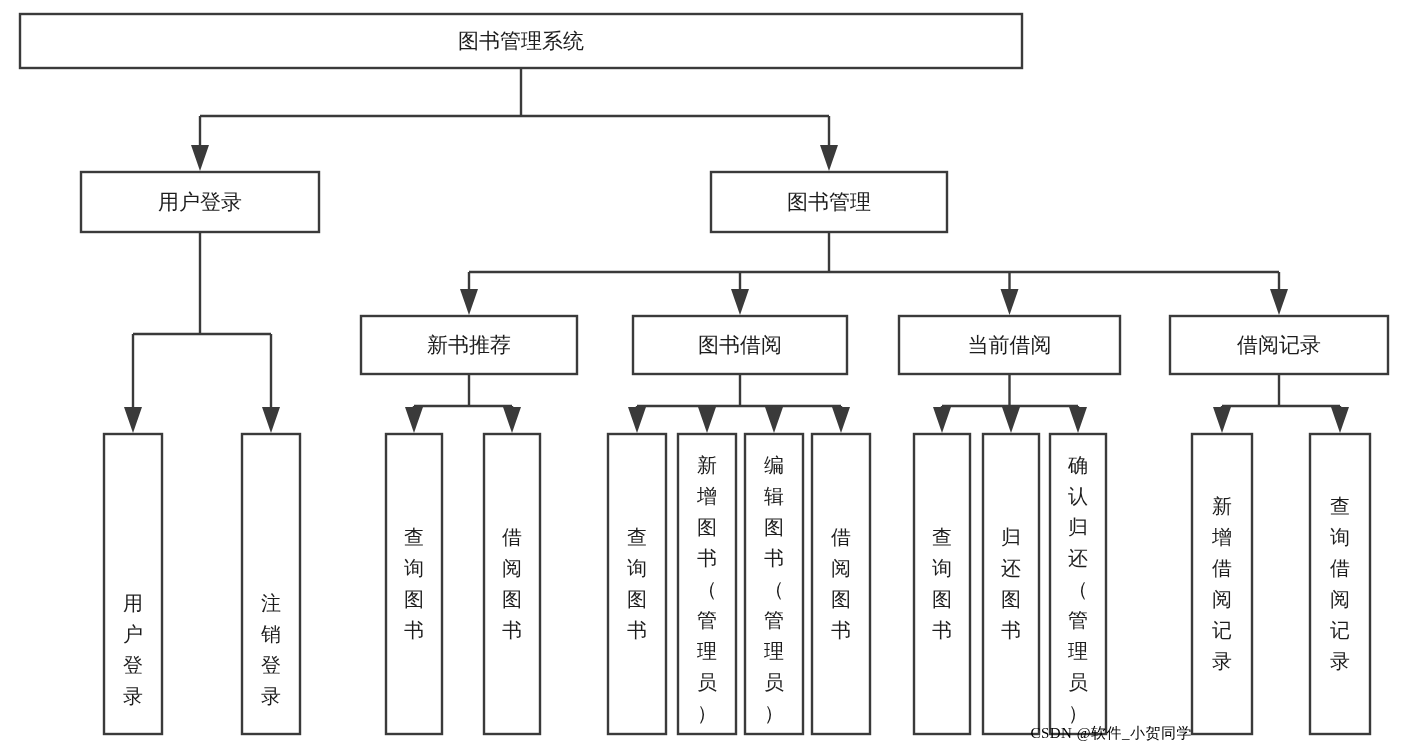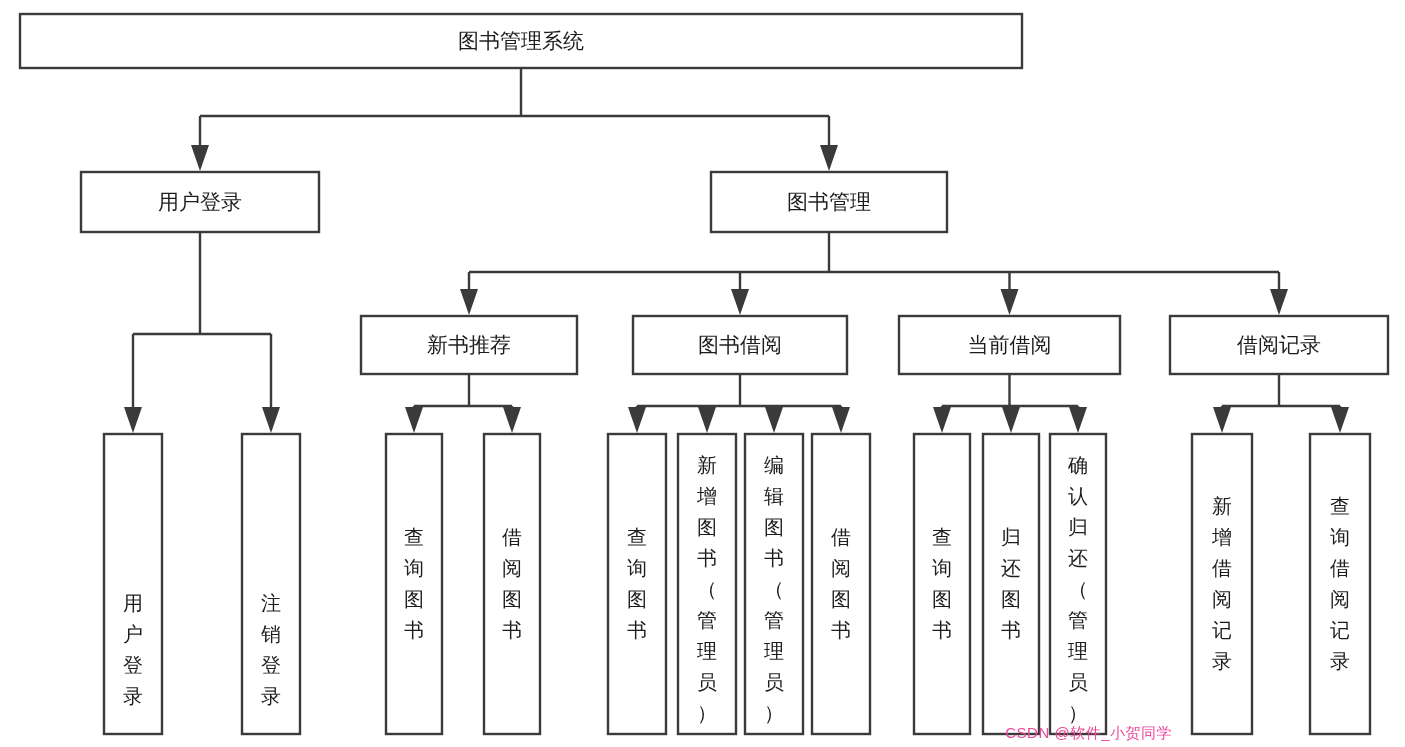--- a/index.html
+++ b/index.html
@@ -39,25 +39,25 @@
     dominant-baseline:middle;
   }
   .node-label-vertical{
     fill:#1d1d1d;
     font-family:"DejaVu Sans","Liberation Sans",sans-serif;
     font-size:20px;
     text-anchor:middle;
   }
   .watermark{
     position:absolute;
-    right:20px;
+    right:0;
     bottom:4px;
-    color:#ec4899;
+    color:#000000;
     font-size:15px;
-    font-family:Liberation Sans, sans-serif;
+    font-family:Liberation Serif, serif;
     letter-spacing:0.5px;
     white-space:nowrap;
     user-select:none;
   }
 </style>
 </head>
 <body>
 
 <div id="diagram-root">
   <svg id="tree-svg" viewBox="0 0 1405 747">

